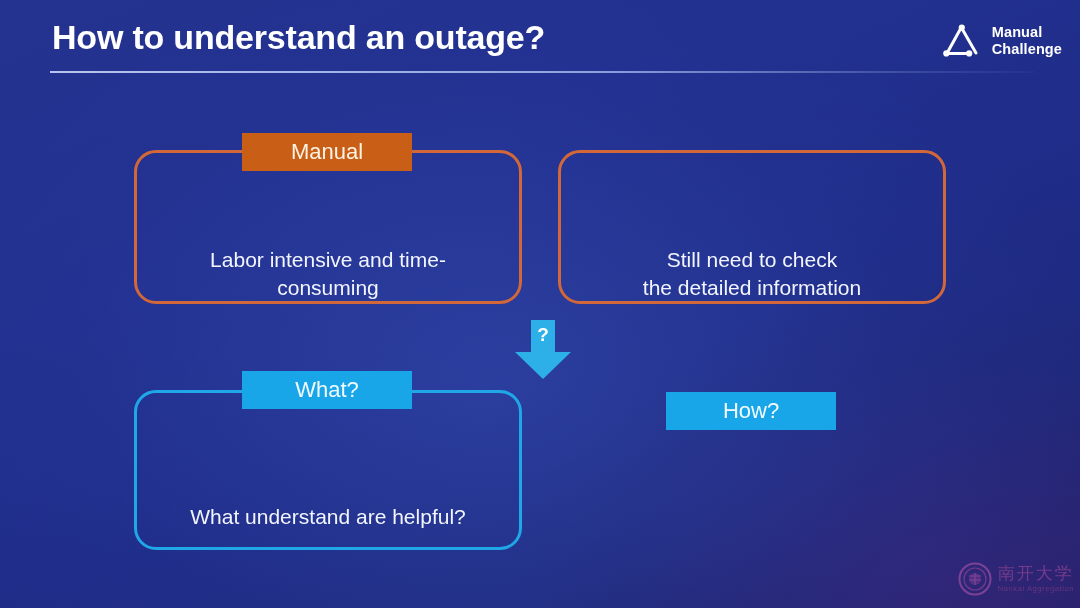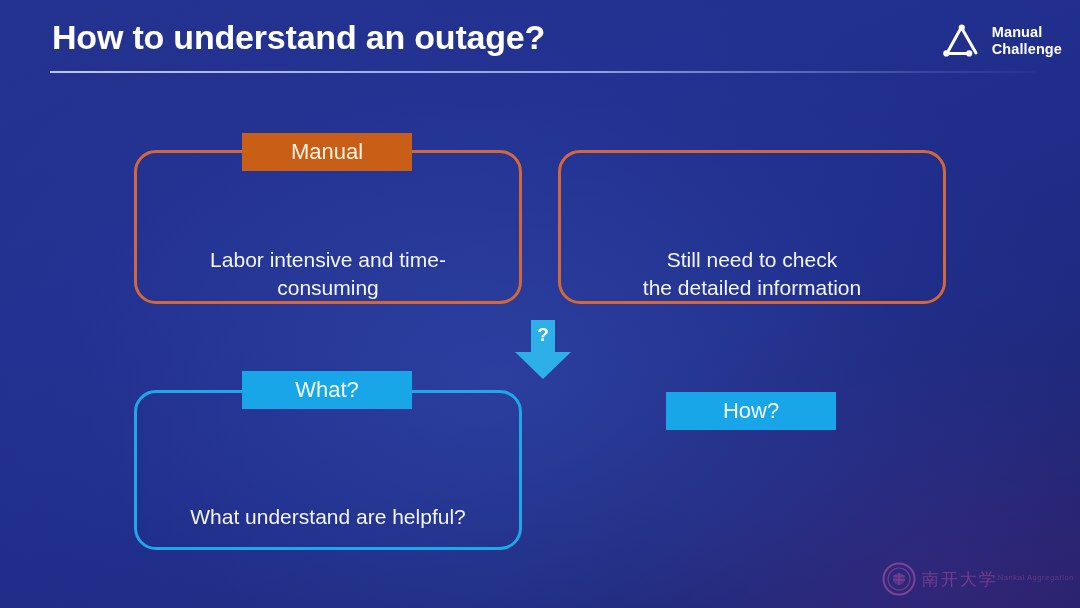--- a/index.html
+++ b/index.html
@@ -125,21 +125,21 @@
   .nankai {
     position: absolute;
     right: 6px;
     bottom: 12px;
     display: flex;
     align-items: center;
     gap: 6px;
     opacity: 0.92;
   }
   .nankai-seal { width: 34px; height: 34px; display: block; }
-  .nankai-words { display: flex; flex-direction: row; line-height: 1; }
+  .nankai-words { display: flex; flex-direction: column; line-height: 1; }
   .nankai-cn {
     color: #7b3d8e;
     font-size: 17px;
     letter-spacing: 2px;
     font-family: "DejaVu Sans", sans-serif;
   }
   .nankai-en {
     color: #6e3782;
     font-size: 7.5px;
     letter-spacing: 0.6px;

